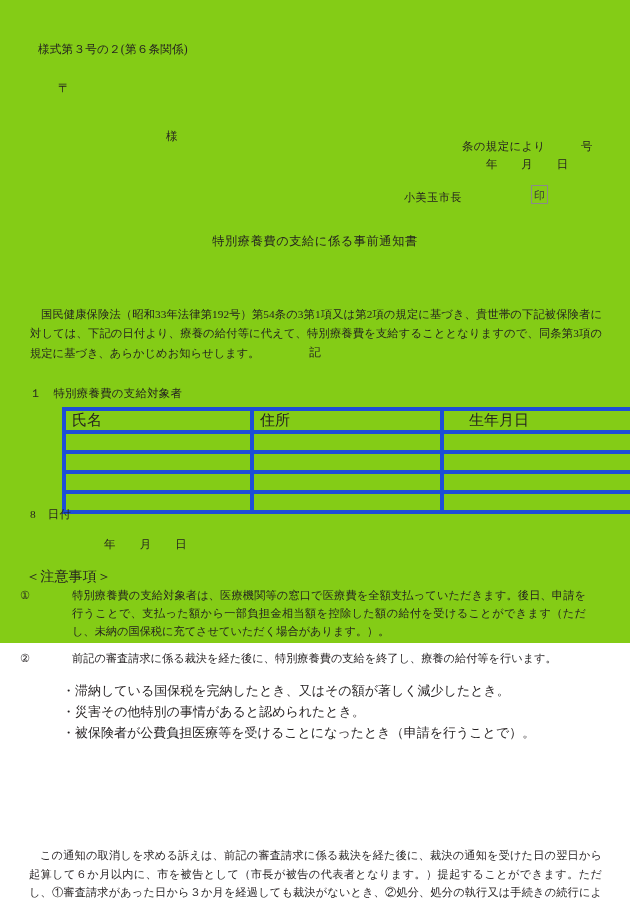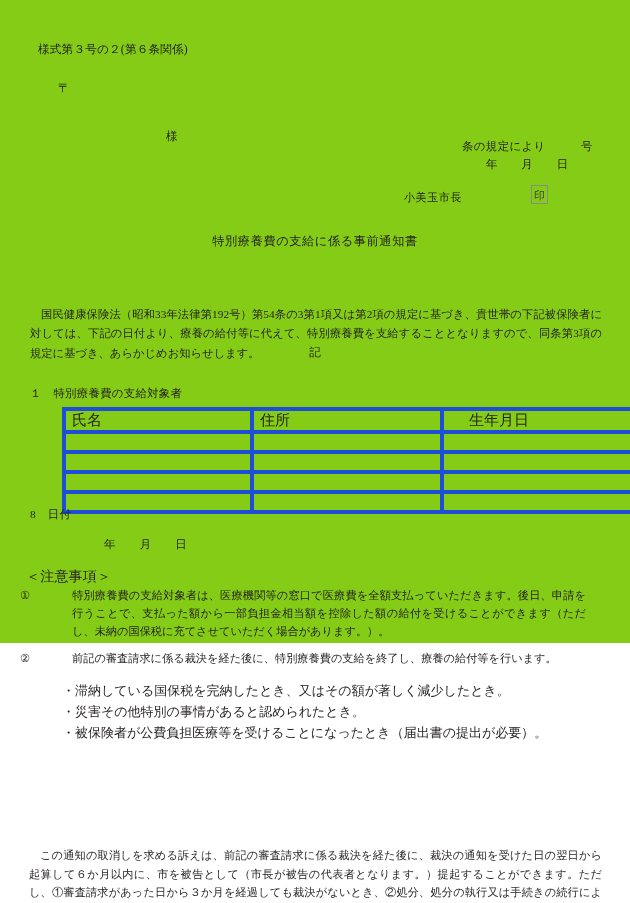--- a/index.html
+++ b/index.html
@@ -249,18 +249,18 @@
 
   <div class="note-item note-2">
     <div class="note-wrap">
       <span class="note-num">②</span><span>前記の審査請求に係る裁決を経た後に、特別療養費の支給を終了し、療養の給付等を行います。</span>
     </div>
   </div>
 
   <div class="bullets b-top">
     <div>・滞納している国保税を完納したとき、又はその額が著しく減少したとき。</div>
     <div>・災害その他特別の事情があると認められたとき。</div>
-    <div>・被保険者が公費負担医療等を受けることになったとき（届出書の提出が必要）。</div>
+    <div>・被保険者が公費負担医療等を受けることになったとき（申請を行うことで）。</div>
   </div>
 
   <div class="closing close-2">この通知の取消しを求める訴えは、前記の審査請求に係る裁決を経た後に、裁決の通知を受けた日の翌日から起算して６か月以内に、市を被告として（市長が被告の代表者となります。）提起することができます。ただし、①審査請求があった日から３か月を経過しても裁決がないとき、②処分、処分の執行又は手続きの続行により生ずる著しい損害を避けるため緊急の必要があるとき、③その他裁決を経ないことにつき正当な理由があるときは、審査請求に係る裁決を経ないでも処分の取消しの訴えを提起することができます。</div>
 
 </div>
 
 </body></html>

